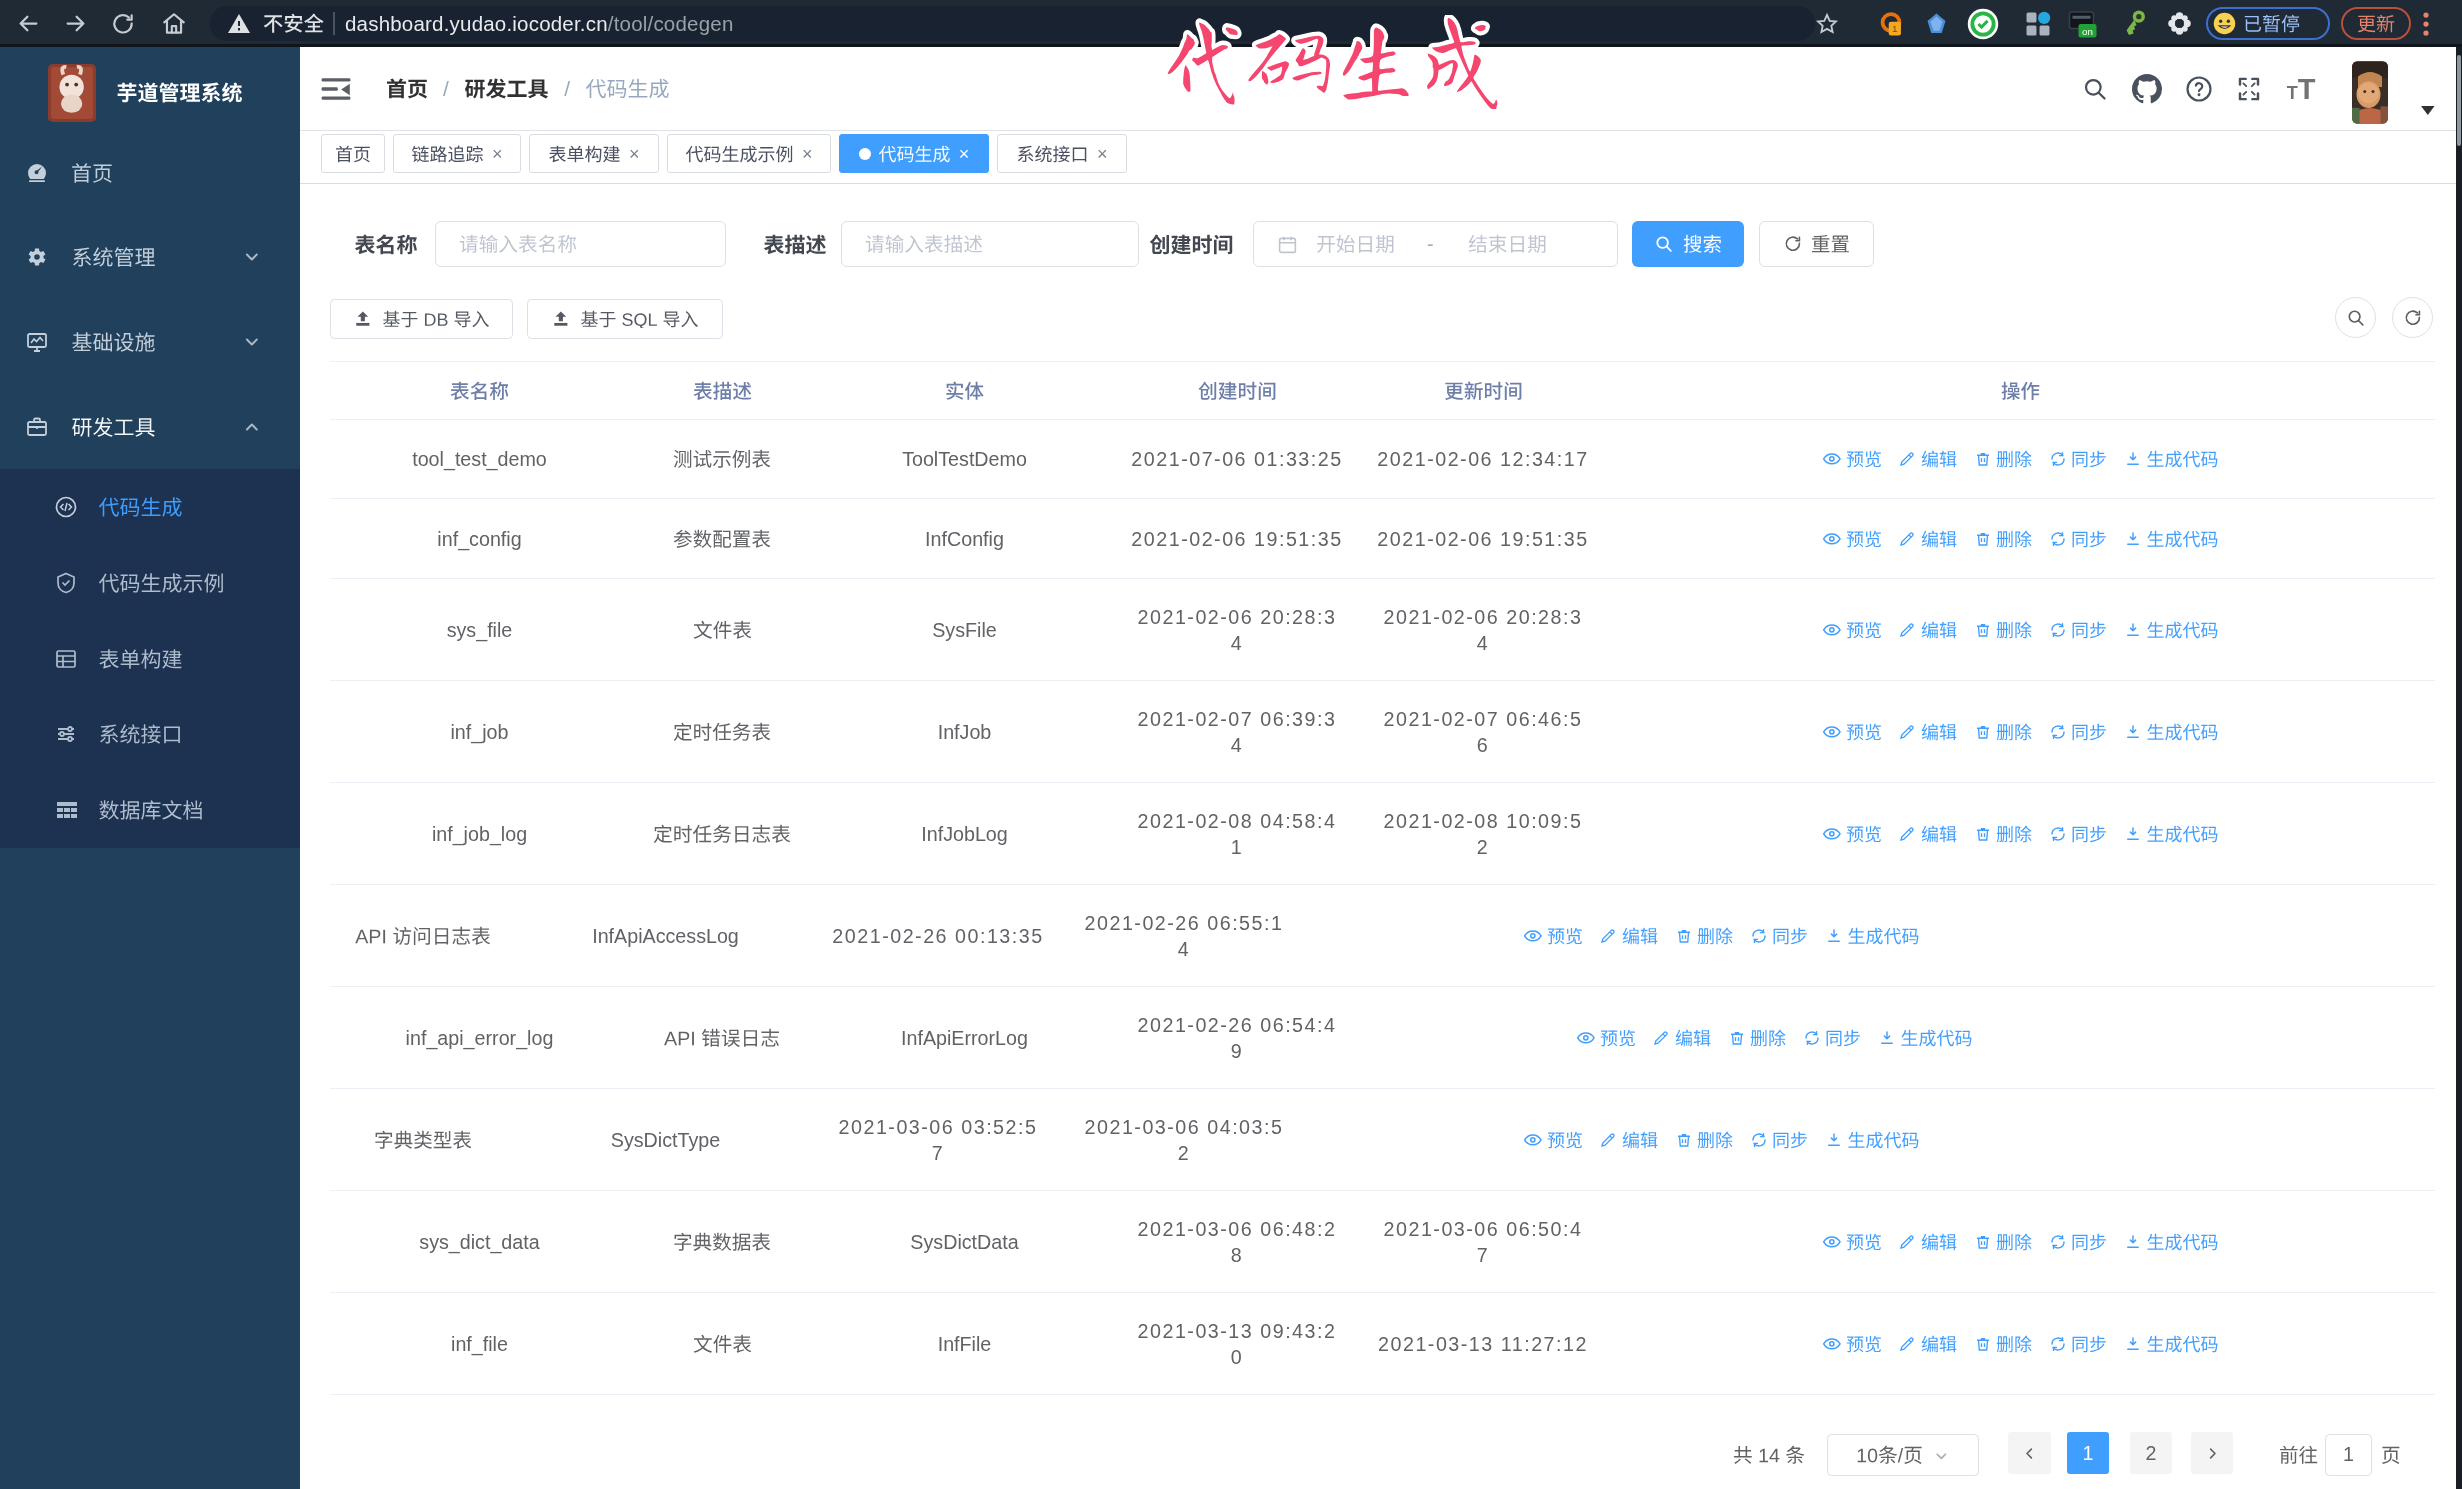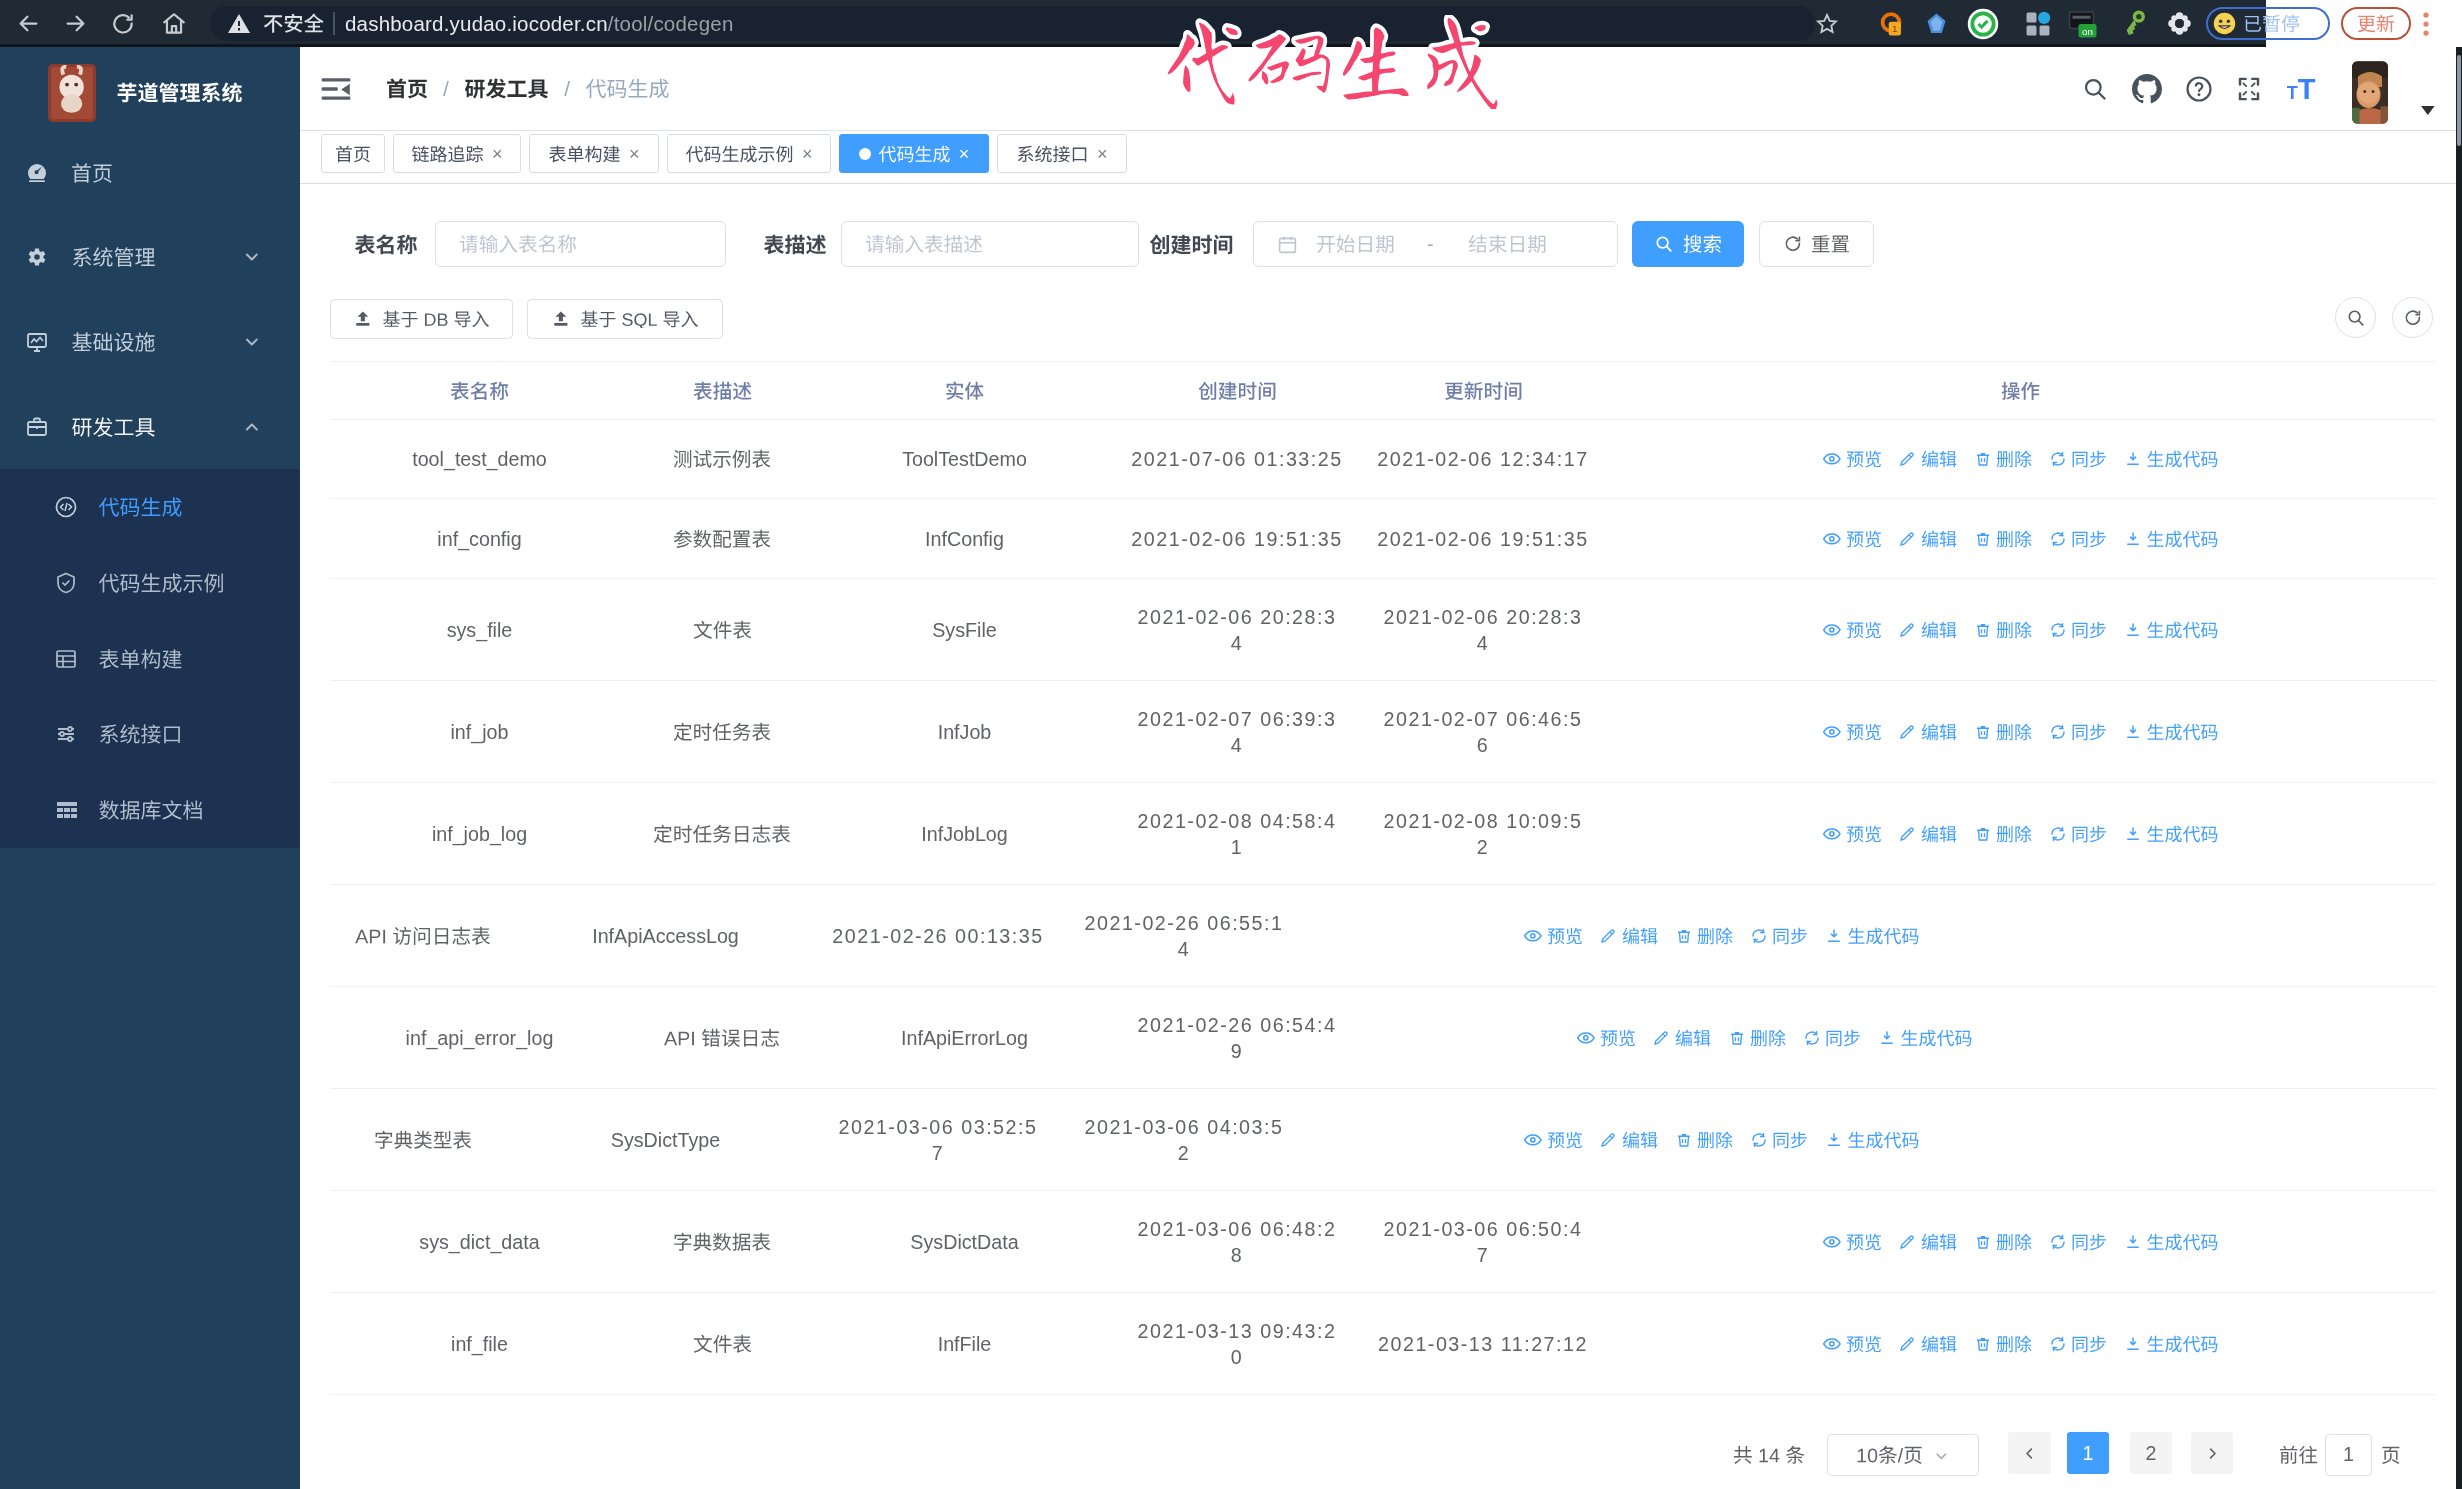--- a/index.html
+++ b/index.html
@@ -2,21 +2,21 @@
 <html style="font-size:12px"><head>
 <meta charset="utf-8">
 <style>
 *{margin:0;padding:0;box-sizing:border-box}
 html,body{width:2462px;height:1490px;overflow:hidden}
 body{font-family:"Liberation Sans",sans-serif;position:relative;background:#fff}
 .abs{position:absolute}
 svg{display:block}
 .row{display:flex;align-items:center}
 
-#chrome{position:absolute;left:0;top:0;width:2266px;height:47px;background:#202a35;border-bottom:3px solid #10151c}
+#chrome{position:absolute;left:0;top:0;width:2462px;height:47px;background:#202a35;border-bottom:3px solid #10151c}
 #urlpill{position:absolute;left:210px;top:6px;width:1605px;height:35px;border-radius:17.4px;background:#182230}
 .cicon{position:absolute;top:0;height:47px;display:flex;align-items:center;justify-content:center}
 #urltext{font-size:20.5px;color:#e8eaed;letter-spacing:0.2px}
 #urltext .dim{color:#9aa0a6}
 
 #sb{position:absolute;right:0;top:47px;width:6px;height:1443px;background:#191d24}
 #sbthumb{position:absolute;right:0.8px;top:55px;width:4.5px;height:91px;background:#8d97a1;border-radius:2.3px}
 
 #side{position:absolute;left:0;top:47px;width:300px;height:1443px;background:#20405c}
 #subpanel{position:absolute;left:0;top:422px;width:300px;height:379px;background:#1d3150}
@@ -573,21 +573,21 @@
       </svg>
   <svg class="nicon" style="left:1899px" width="29" height="29" viewBox="0 0 24 24" fill="none" stroke="#48515c" stroke-width="1.8">
         <circle cx="12" cy="12" r="9.5"></circle>
         <path d="M9.4 9.2a2.7 2.7 0 0 1 5.3.8c0 1.8-2.7 2.2-2.7 3.7" stroke-linecap="round"></path>
         <circle cx="12" cy="16.8" r="1.2" fill="#48515c" stroke="none"></circle>
       </svg>
   <svg class="nicon" style="left:1949px" width="27" height="27" viewBox="0 0 24 24" fill="none" stroke="#48515c" stroke-width="2.2" stroke-linecap="round" stroke-linejoin="round">
         <path d="M9 3H4v5M15 3h5v5M9 21H4v-5M15 21h5v-5"></path>
         <path d="M9.5 9.5 7 7M14.5 9.5 17 7M9.5 14.5 7 17M14.5 14.5 17 17" stroke-width="1.6"></path>
       </svg>
-  <div class="nicon" style="left:2001px;color:#3b82f6;font-weight:bold"><span style="font-size:18px">T</span><span style="font-size:29px">T</span></div>
+  <div class="nicon" style="left:2001px;color:#737373;font-weight:bold"><span style="font-size:18px">T</span><span style="font-size:29px">T</span></div>
   <svg class="abs" style="left:2052px;top:13.6px;border-radius:6px" width="36" height="63" viewBox="0 0 48 83">
         <rect width="48" height="83" fill="#3a2e26"></rect>
         <rect x="0" y="0" width="48" height="22" fill="#2e241d"></rect>
         <path d="M8 20q16-12 32 0v14H8z" fill="#c08550"></path>
         <ellipse cx="22" cy="44" rx="16" ry="18" fill="#d99a66"></ellipse>
         <ellipse cx="22" cy="42" rx="14" ry="14" fill="#e2a877"></ellipse>
         <circle cx="17" cy="40" r="2" fill="#4a2f1d"></circle>
         <circle cx="28" cy="40" r="2" fill="#4a2f1d"></circle>
         <path d="M0 70q24-16 48 0v13H0z" fill="#b64"></path>
         <rect x="0" y="62" width="10" height="21" fill="#4e6b46"></rect>

